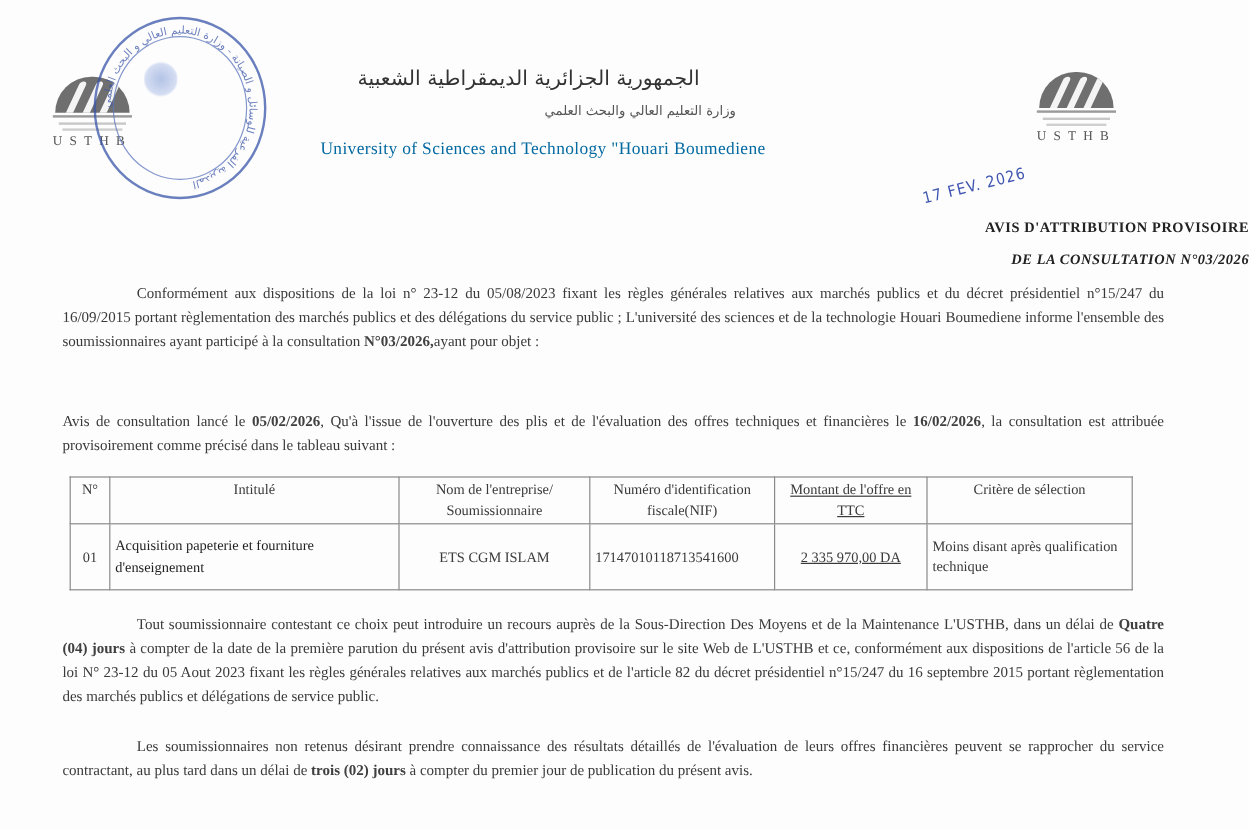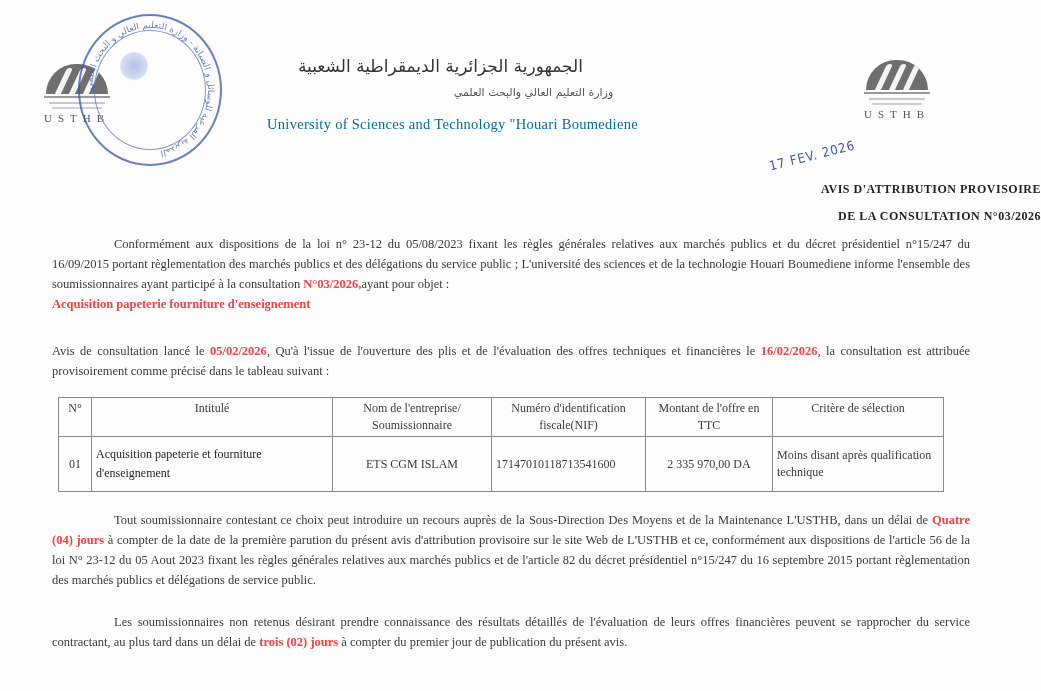--- a/index.html
+++ b/index.html
@@ -24,39 +24,39 @@
     .stamp-ring-text { position: absolute; left: 0; top: 0; width: 140px; height: 148px; }
     .stamp-ring-text text { font-size: 9px; fill: #3a55a8; font-family: "DejaVu Sans", sans-serif; }
     
     .ar1 { left: 0; width: 831px; top: 56px; text-align: center; font-size: 17px; font-family: "DejaVu Sans", sans-serif; color: #333; padding-left: 50px; box-sizing: border-box; }
     .ar2 { left: 0; width: 1041px; top: 86px; text-align: center; font-size: 11px; font-family: "DejaVu Sans", sans-serif; color: #555; padding-left: 26px; box-sizing: border-box; }
     .uni { left: 267px; top: 116px; font-size: 14.5px; color: #0369a1; letter-spacing: 0.3px; }
     .date-stamp { left: 768px; top: 148px; font-size: 13px; color: #3f55b0; transform: rotate(-14deg); font-family: "DejaVu Sans Condensed", "DejaVu Sans", sans-serif; letter-spacing: 1px; }
     
     .t1, .t2 { left: 0; width: 1041px; text-align: right; font-weight: bold; font-size: 12px; letter-spacing: 0.5px; color: #222; }
     .t1 { top: 182px; padding-left: 20px; box-sizing: border-box; }
-    .t2 { top: 209px; padding-left: 26px; box-sizing: border-box; }
+    .t2 { top: 209px; padding-left: 26px; box-sizing: border-box; font-style: italic; }
     
     .para { left: 52px; width: 918px; font-size: 12.5px; line-height: 20px; color: #3a3a3a; text-align: justify; }
-    .para b { color: #ef4444; }
+    .para b { color: #404040; }
     .indent { display: inline-block; width: 62px; }
     .p1 { top: 234px; }
     .p2 { top: 341px; }
     .p3 { top: 510px; }
     .p4 { top: 612px; }
     
     table.res { position: absolute; left: 58px; top: 397px; border-collapse: collapse; font-size: 12px; color: #3a3a3a; }
     table.res td, table.res th { border: 1px solid #8a8a8a; padding: 2px 4px; vertical-align: middle; font-weight: normal; }
     table.res th { text-align: center; line-height: 17px; height: 34px; vertical-align: top; }
     table.res td { height: 50px; }
     .c-no { width: 24px; text-align: center; }
     .c-int { width: 232px; }
     .c-ent { width: 150px; text-align: center; }
     .c-nif { width: 145px; text-align: left; }
-    .c-mt { width: 118px; text-align: center; }
+    .c-mt { width: 118px; text-align: center; text-decoration: underline; }
     .c-cr { width: 162px; text-align: left; }
     th.c-no { font-weight: bold; text-align: left; }
     td.c-int { font-weight: bold; color: #1e1e1e; line-height: 19px; }
     td.c-cr { line-height: 17px; vertical-align: top; padding-top: 4px; }
   </style>
 </head>
 <body>
 
 <div class="abs logo" style="left:42px; top:64px;">
   <div class="dome">
@@ -96,21 +96,20 @@
 <div class="abs ar1" dir="rtl">الجمهورية الجزائرية الديمقراطية الشعبية</div>
 <div class="abs ar2" dir="rtl">وزارة التعليم العالي والبحث العلمي</div>
 <div class="abs uni">University of Sciences and Technology "Houari Boumediene</div>
 <div class="abs date-stamp">17 FEV. 2026</div>
 
 <div class="abs t1">AVIS D'ATTRIBUTION PROVISOIRE</div>
 <div class="abs t2">DE LA CONSULTATION N°03/2026</div>
 
 <div class="abs para p1">
   <span class="indent"></span><span>Conformément aux dispositions de la loi n° 23-12 du 05/08/2023 fixant les règles générales relatives aux marchés publics et du décret présidentiel n°15/247 du 16/09/2015 portant règlementation des marchés publics et des délégations du service public ; L'université des sciences et de la technologie Houari Boumediene informe l'ensemble des soumissionnaires ayant participé à la consultation </span><b>N°03/2026,</b><span>ayant pour objet :</span><br>
-  <b>Acquisition papeterie fourniture d'enseignement</b>
 </div>
 
 <div class="abs para p2">
   <span>Avis de consultation lancé le </span><b>05/02/2026</b><span>, Qu'à l'issue de l'ouverture des plis et de l'évaluation des offres techniques et financières le </span><b>16/02/2026</b><span>, la consultation est attribuée provisoirement comme précisé dans le tableau suivant :</span>
 </div>
 
 <table class="res">
   <thead>
     <tr>
       <th class="c-no">N°</th>

